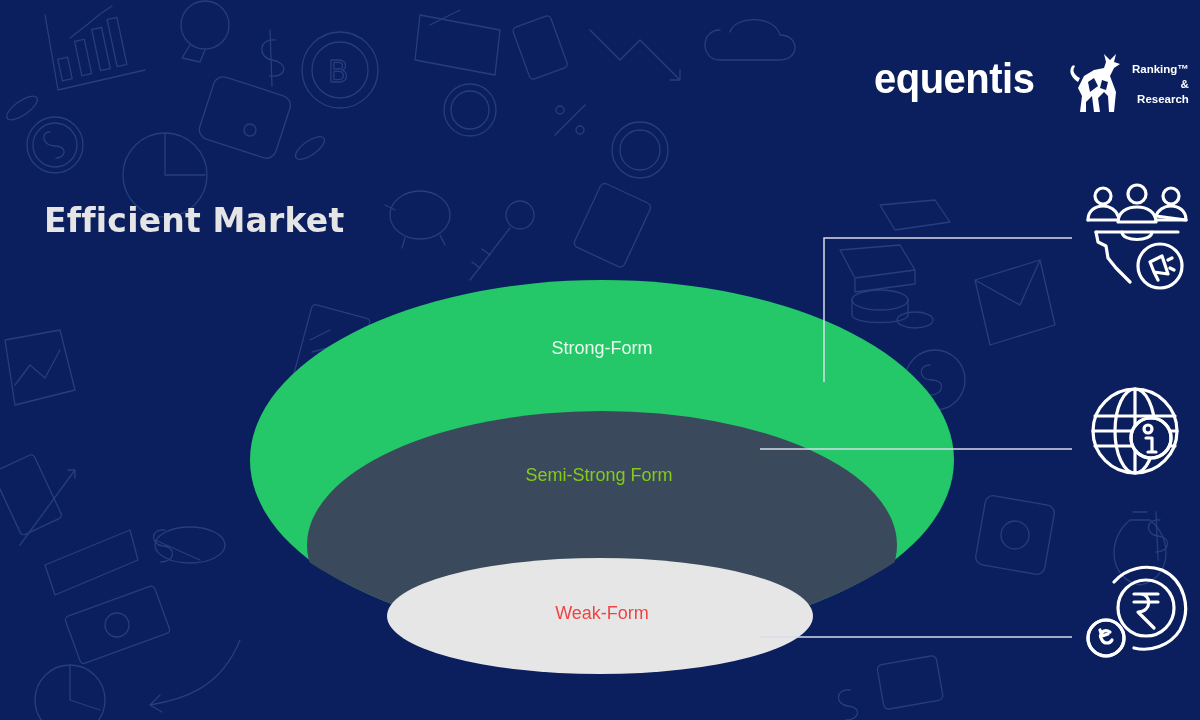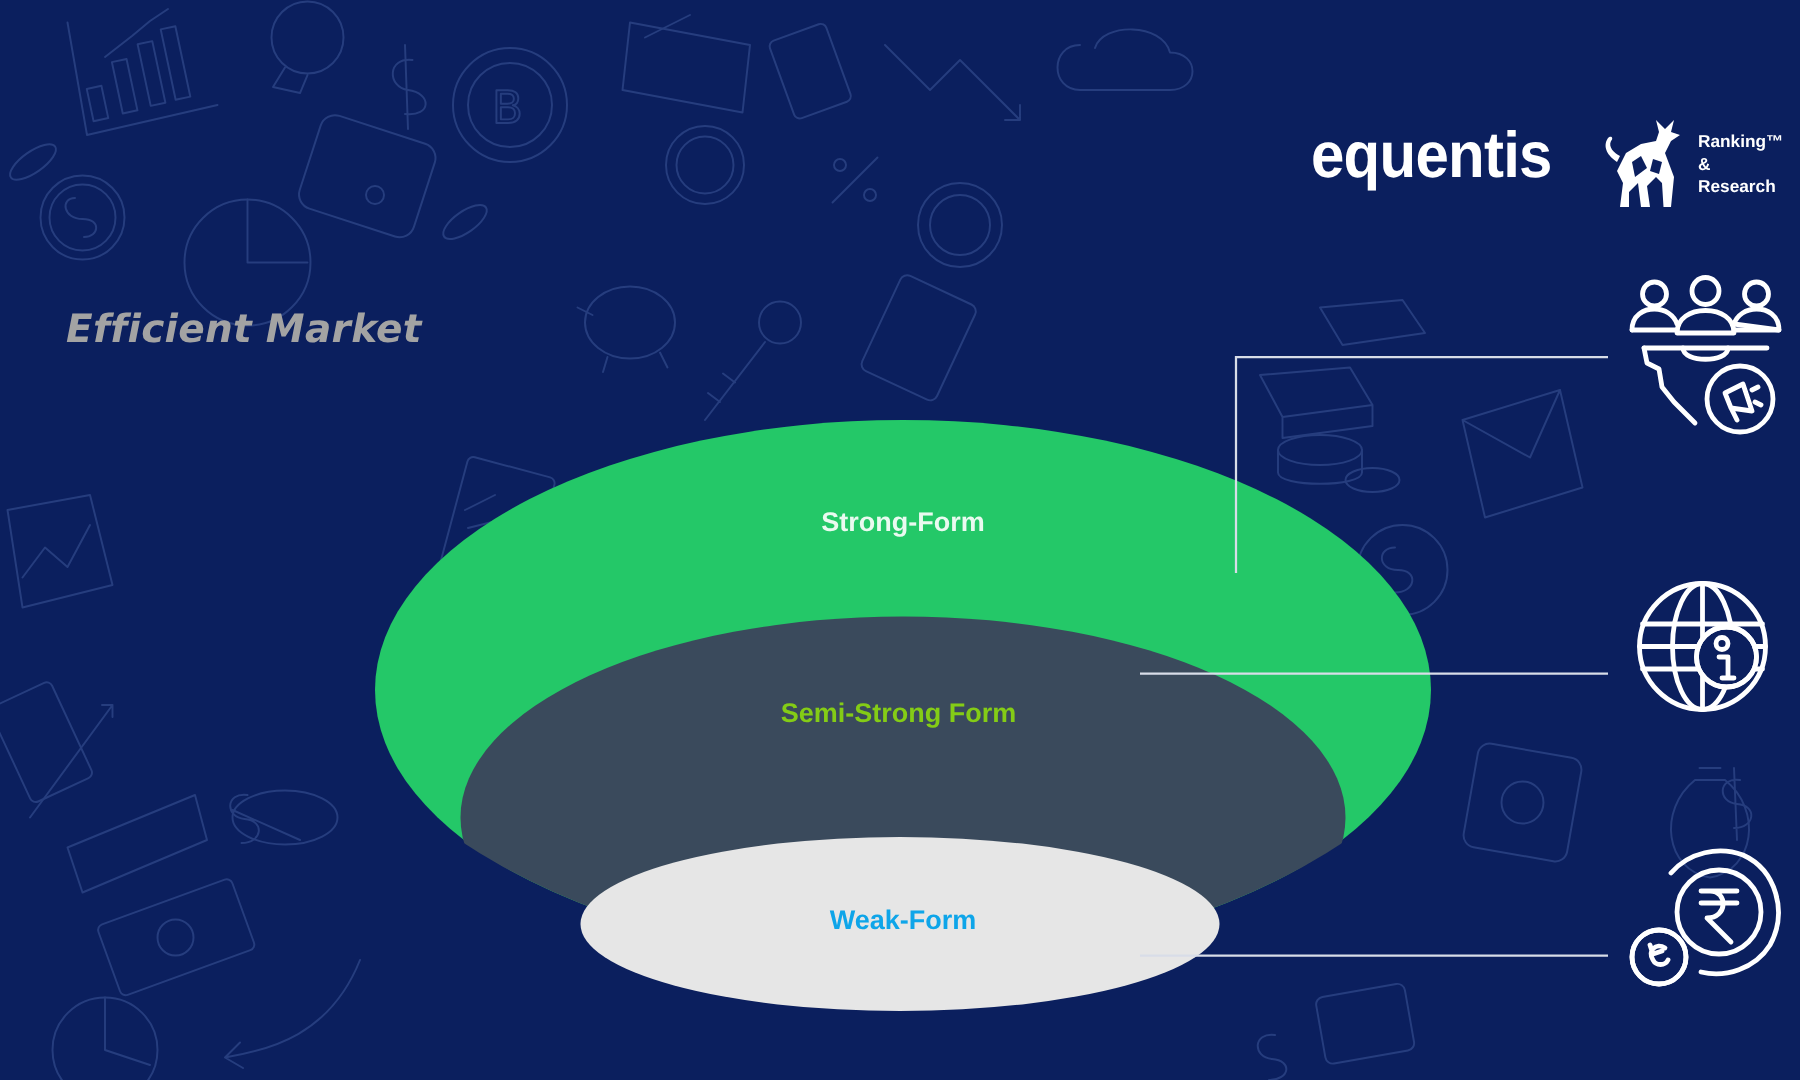--- a/index.html
+++ b/index.html
@@ -6,45 +6,44 @@
   body {
     width: 1200px; height: 720px; overflow: hidden;
     background: #0b1f5e;
     font-family: "DejaVu Sans", "Liberation Sans", sans-serif;
     position: relative;
   }
   .doodles { position: absolute; left: 0; top: 0; width: 1200px; height: 720px; }
   .diagram { position: absolute; left: 0; top: 0; width: 1200px; height: 720px; }
   .title {
     position: absolute; left: 44px; top: 196px;
-    color: #a3a3a3; font-weight: bold; font-size: 26px; line-height: 49px;
+    color: #e5e5e5; font-weight: bold; font-size: 33px; line-height: 49px;
     letter-spacing: 0.2px;
-    font-style: italic;
   }
   .title span { display: block; }
-  .logo { position: absolute; left: 874px; top: 76px; width: 320px; height: 70px; }
+  .logo { position: absolute; left: 874px; top: 50px; width: 320px; height: 70px; text-align: right; }
   .logo-word {
     position: absolute; left: 0; top: 6px;
     color: #ffffff; font-family: "Liberation Sans", sans-serif; font-weight: bold;
     font-size: 40px; letter-spacing: -0.5px; transform: scaleY(1.08);
   }
   .logo-bull { position: absolute; left: 190px; top: 2px; width: 64px; height: 62px; }
   .logo-tag {
     position: absolute; left: 258px; top: 12px;
     color: #ffffff; font-family: "Liberation Sans", sans-serif; font-weight: bold;
     font-size: 11.5px; line-height: 15px;
   }
   .logo-tag span { display: block; }
   .label {
     position: absolute; text-align: center; font-family: "Liberation Sans", sans-serif;
-    font-weight: bold; font-size: 18px; transform: translateX(-50%); white-space: nowrap;
+    font-weight: normal; font-size: 18px; transform: translateX(-50%); white-space: nowrap;
   }
   .lbl-strong { left: 602px; top: 338px; color: #eafaf0; }
   .lbl-semi { left: 599px; top: 465px; color: #84cc16; }
-  .lbl-weak { left: 602px; top: 603px; color: #0ea5e9; }
+  .lbl-weak { left: 602px; top: 603px; color: #ef4444; }
   .icon { position: absolute; }
 </style>
 </head>
 <body>
 
 <svg class="doodles" viewBox="0 0 1200 720" fill="none" stroke="#2b4384" stroke-width="1.3" stroke-linecap="round" stroke-linejoin="round" opacity="0.85">
 
   <g>
     <path d="M45 15 L58 90 L145 70"></path>
     <rect x="60" y="58" width="10" height="22" transform="rotate(-12 65 69)"></rect>

